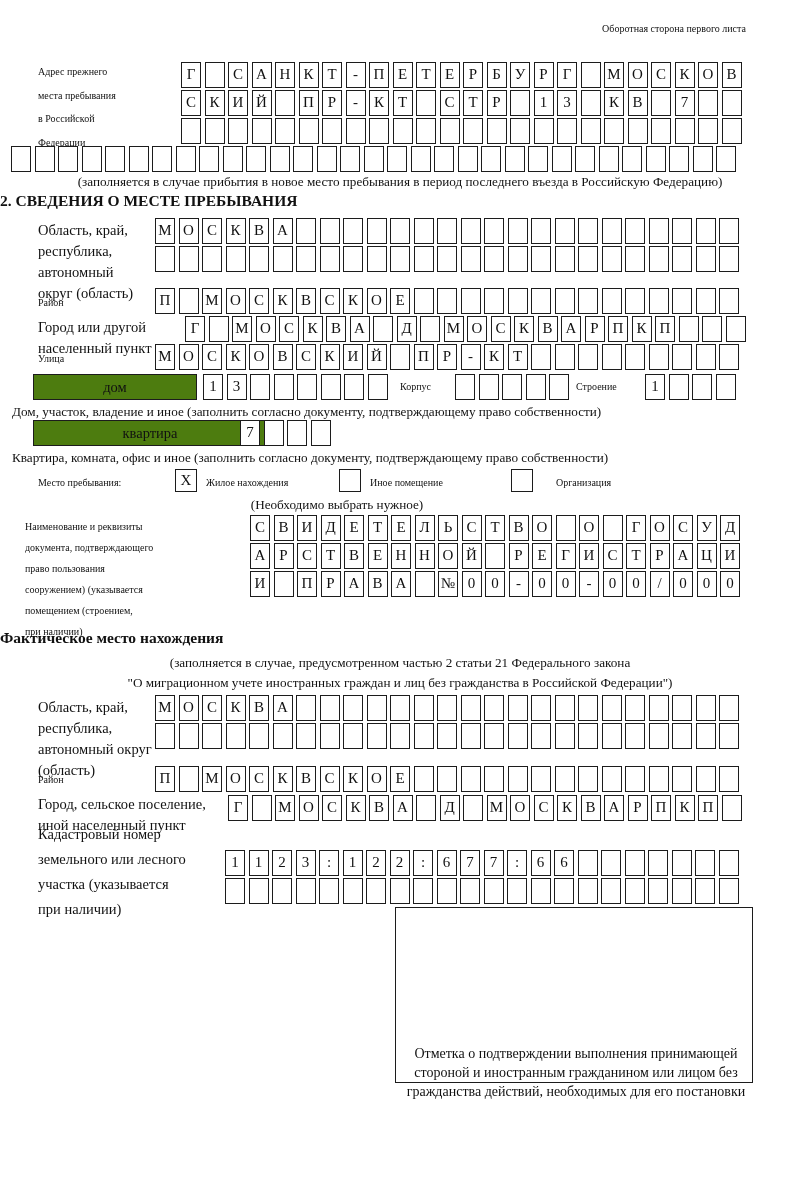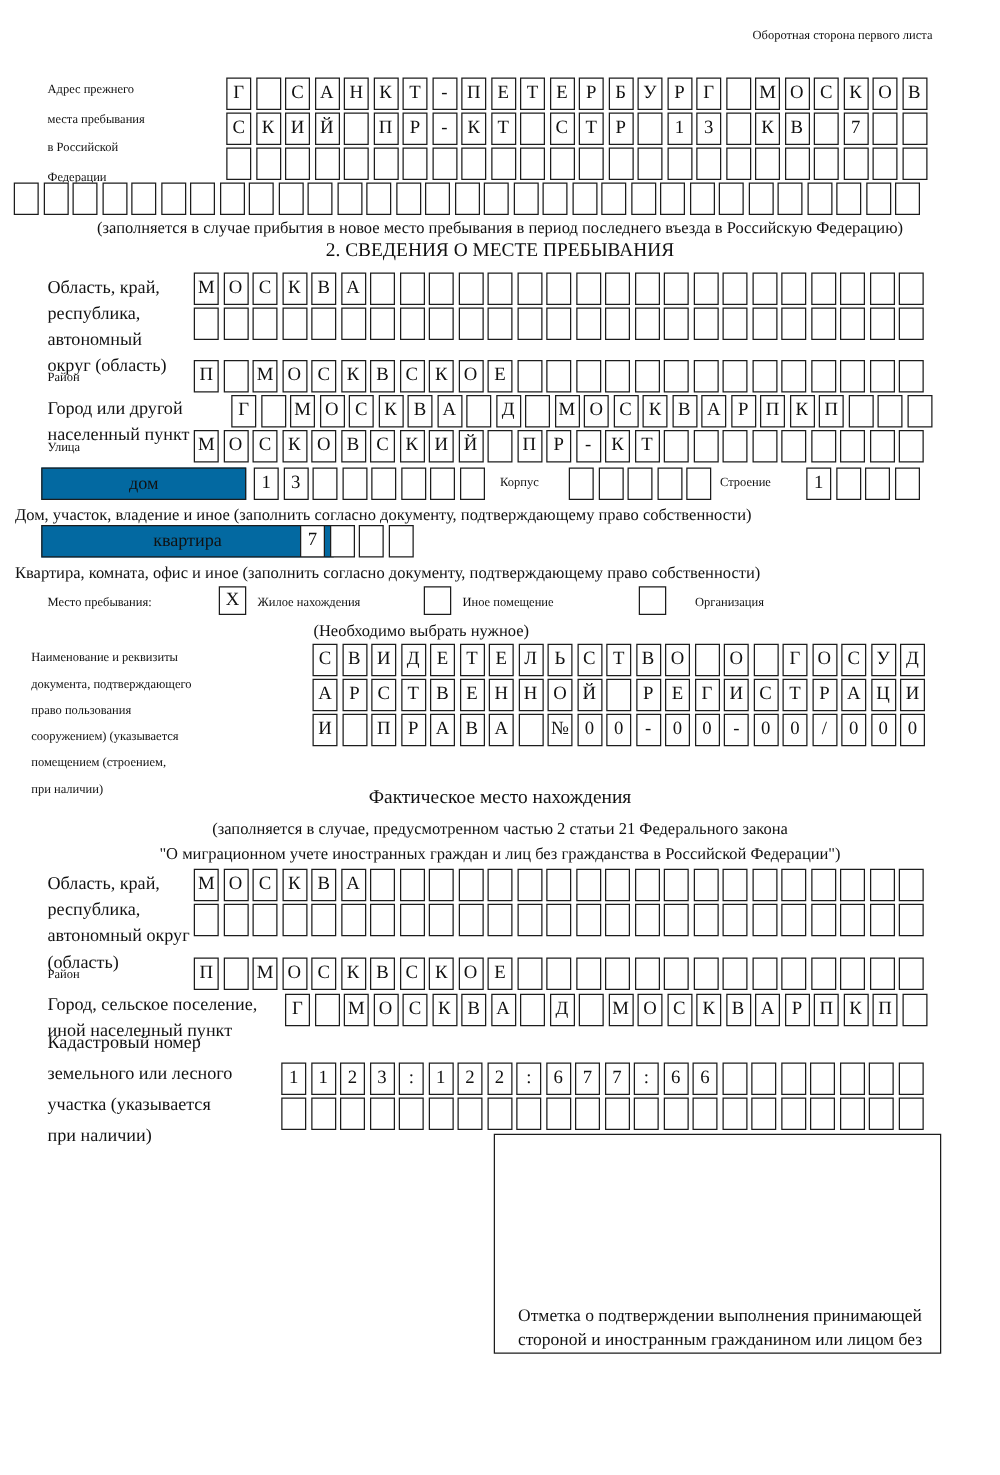--- a/index.html
+++ b/index.html
@@ -10,24 +10,24 @@
   }
   .abs{position:absolute}
   .cellrow{display:flex;gap:3.5px}
   .cell{
     flex:none;width:20px;height:26px;border:1.6px solid #1c1c1c;
     font-size:15px;line-height:22px;text-align:center;background:#fff;
   }
   .label{font-size:10px;line-height:22px}
   .label-tight{font-size:14.5px;line-height:21px}
   .note{font-size:13.2px;color:#111}
-  .title{font-size:15.5px;font-weight:normal;text-align:center}
+  .title{font-size:15.5px;font-weight:bold;}
   .namedbox{
     border:1.6px solid #1c1c1c;height:26px;display:flex;
-    align-items:center;justify-content:center;font-size:14.5px;background:#0369a1;
+    align-items:center;justify-content:center;font-size:14.5px;background:#4d7c0f;
   }
   .checkbox{
     width:22px;height:23px;border:1.6px solid #1c1c1c;font-size:15px;
     line-height:20px;text-align:center;background:#fff;
   }
   .stampbox{border:1.9px solid #1c1c1c;background:#fff}
   .center{text-align:center}
 </style>
 </head>
 <body>
@@ -606,13 +606,14 @@
     <div class="cell"></div>
     <div class="cell"></div>
     <div class="cell"></div>
     <div class="cell"></div>
   </div>
 
 <div class="abs stampbox" style="left:395px;top:907px;width:358px;height:176px"></div>
 <div class="abs center" style="left:383px;top:1044px;width:386px;font-size:14px;line-height:19px">
     <div>Отметка о подтверждении выполнения принимающей</div>
     <div>стороной и иностранным гражданином или лицом без</div>
+    <div>гражданства действий, необходимых для его постановки</div>
   </div>
 
 </body></html>

